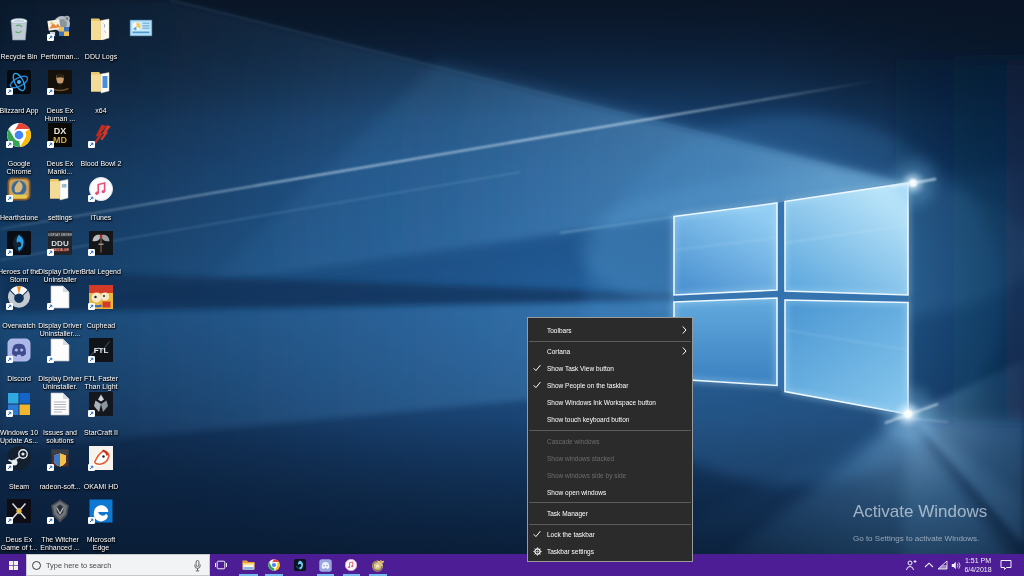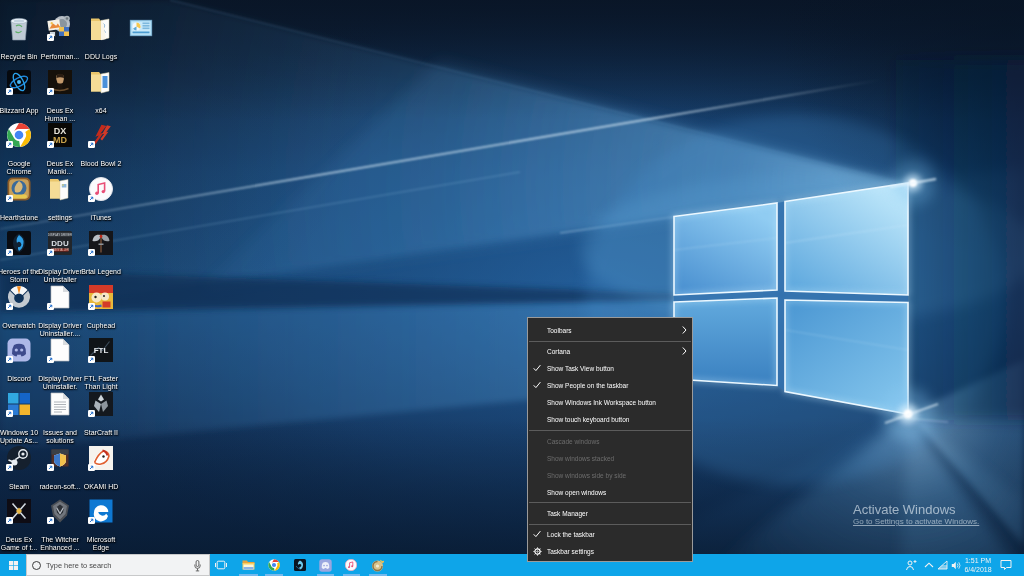--- a/index.html
+++ b/index.html
@@ -7,40 +7,40 @@
   body { font-family:"Liberation Sans", sans-serif; }
   #screen { opacity:0.999; position:relative; width:1024px; height:576px; overflow:hidden; background:#0a1a30; }
   #wall { position:absolute; left:0; top:0; }
   .cell { position:absolute; width:44px; text-align:center; }
   .ic { position:relative; width:26px; height:26px; margin:12px auto; }
   .ic > svg:not(.sc) { position:absolute; left:50%; top:50%; transform:translate(-50%,-50%); }
   .ic > svg.sc { position:absolute; left:0px; bottom:0px; }
   .lbl { margin-top:3px; font-size:7px; line-height:8px; color:#fff;
          text-shadow:0 1px 1px #000, 1px 1px 2px #000; }
   
-  #taskbar { position:absolute; left:0; top:554px; width:1024px; height:22px; background:#0ea5e9; z-index:5; }
+  #taskbar { position:absolute; left:0; top:554px; width:1024px; height:22px; background:#4c1d95; z-index:5; }
   #searchbox { position:absolute; left:26px; top:0px; width:184px; height:22px; background:#f2f3f4; border:1px solid #c8c9ca; display:flex; align-items:center; }
   #searchbox .ring { width:9px; height:9px; border:1.5px solid #3c3c3c; border-radius:50%; margin-left:5px; }
   #searchbox .stext { margin-left:5px; font-size:7.4px; color:#484848; }
   #searchbox .mic { position:absolute; right:8px; top:5px; }
   .tbicon { position:absolute; top:559px; z-index:6; }
   .uline { position:absolute; top:574px; height:2px; background:#76b9ed; z-index:6; }
   
   #menu { position:absolute; left:527px; top:317px; width:166px; height:245px;
           background:#2b2b2b; border:1px solid #9b9b9b; z-index:10; padding-top:4px; }
   .mi { position:relative; height:17.1px; line-height:17.1px; font-size:6.5px; color:#ffffff; padding-left:19px; }
   .mi.dis { color:#6d6d6d; }
   .mi .chk { position:absolute; left:5px; top:4px; }
   .mi .arrow { position:absolute; right:5px; top:3.5px; }
   .msep { height:4px; position:relative; }
   .msep:after { content:""; position:absolute; left:1px; right:1px; top:1.5px; height:1px; background:#5c5c5c; }
   
   #activate { position:absolute; left:853px; top:502px; color:rgba(235,244,250,0.62); z-index:2; }
-  #activate .l1 { font-size:13px; }
-  #activate .l2 { font-size:8px; margin-top:0; color:rgba(235,244,250,0.55);text-decoration:underline; }
+  #activate .l1 { font-size:17px; }
+  #activate .l2 { font-size:8px; margin-top:12px; color:rgba(235,244,250,0.55); }
   
   .tray { position:absolute; z-index:6; color:#fff; }
 </style>
 </head>
 <body>
 <div id="screen">
 
 <svg id="wall" width="1024" height="576" viewBox="0 0 1024 576">
 <defs>
   <linearGradient id="basev" x1="0" y1="0" x2="0" y2="1">

